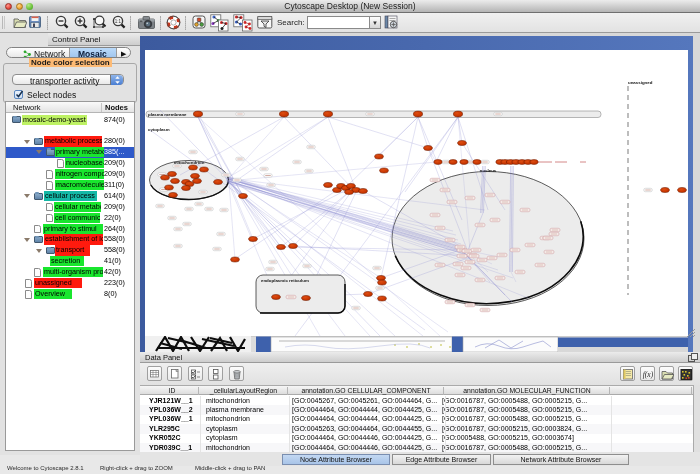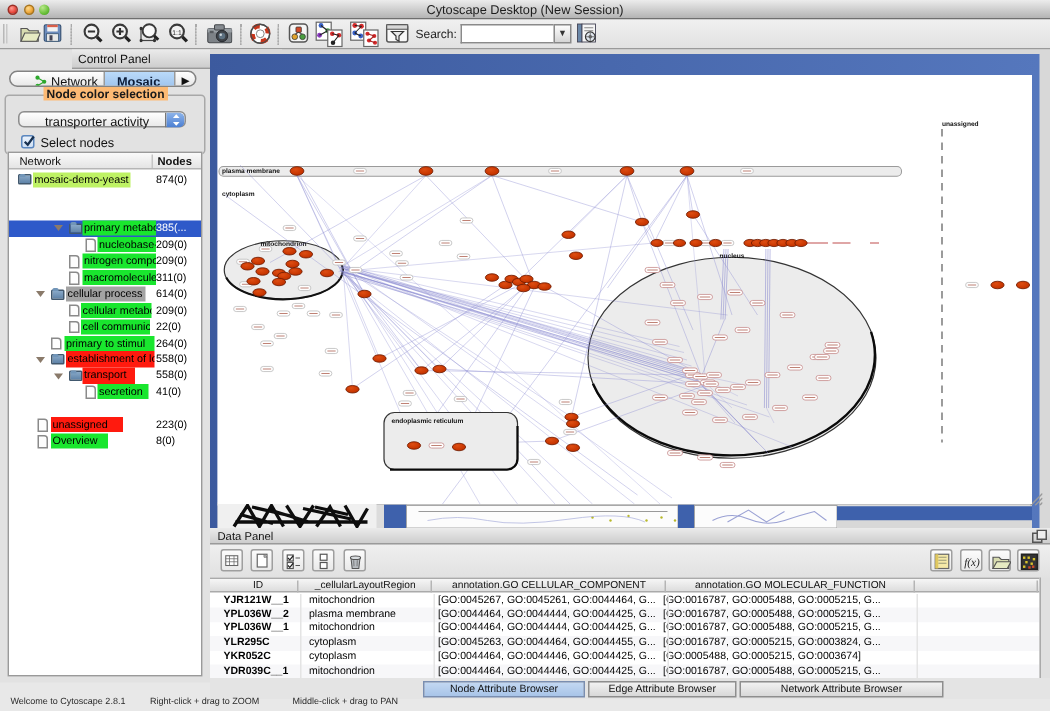--- a/index.html
+++ b/index.html
@@ -235,20 +235,26 @@
     <div id="treehdr">
           <div class="h1">Network</div>
           <div class="vs"></div>
           <div class="h2">Nodes</div>
         </div>
     <div class="trow" style="top:12.2px">
           <div class="folder" style="left:6px"></div>
           <div class="hl" style="left:16px;width:65px;background:#bef264;padding-left:1px">mosaic-demo-yeast</div>
           <div class="val" style="">874(0)</div>
         </div>
+        <div class="trow" style="top:34.0px">
+          <div class="arr" style="left:18px"></div>
+          <div class="folder" style="left:28px"></div>
+          <div class="hl" style="left:38px;width:58px;background:#ff1a0e;padding-left:1px">metabolic process</div>
+          <div class="val" style="">280(0)</div>
+        </div>
         <div class="trow selrow" style="top:44.900000000000006px">
           <div class="arr" style="left:30px"></div>
           <div class="folder" style="left:40px"></div>
           <div class="hl" style="left:49px;width:49px;background:#19e62e;padding-left:1px">primary metabo</div>
           <div class="val" style="color:#fff;">385(...</div>
         </div>
         <div class="trow" style="top:55.8px">
           <div class="doc" style="left:51px"></div>
           <div class="hl" style="left:59px;width:39px;background:#19e62e;padding-left:1px">nucleobase-</div>
           <div class="val" style="">209(0)</div>
@@ -259,21 +265,21 @@
           <div class="val" style="">209(0)</div>
         </div>
         <div class="trow" style="top:77.60000000000001px">
           <div class="doc" style="left:40px"></div>
           <div class="hl" style="left:49px;width:49px;background:#19e62e;padding-left:1px">macromolecule</div>
           <div class="val" style="">311(0)</div>
         </div>
         <div class="trow" style="top:88.5px">
           <div class="arr" style="left:18px"></div>
           <div class="folder" style="left:28px"></div>
-          <div class="hl" style="left:38px;width:53px;background:#a3a3a3;padding-left:1px">cellular process</div>
+          <div class="hl" style="left:38px;width:53px;background:#14b8a6;padding-left:1px">cellular process</div>
           <div class="val" style="">614(0)</div>
         </div>
         <div class="trow" style="top:99.4px">
           <div class="doc" style="left:40px"></div>
           <div class="hl" style="left:48px;width:47px;background:#19e62e;padding-left:1px">cellular metabo</div>
           <div class="val" style="">209(0)</div>
         </div>
         <div class="trow" style="top:110.30000000000001px">
           <div class="doc" style="left:40px"></div>
           <div class="hl" style="left:48px;width:46px;background:#19e62e;padding-left:1px">cell communicat</div>
@@ -291,22 +297,27 @@
           <div class="val" style="">558(0)</div>
         </div>
         <div class="trow" style="top:143.0px">
           <div class="arr" style="left:30px"></div>
           <div class="folder" style="left:40px"></div>
           <div class="hl" style="left:49px;width:35px;background:#ff1a0e;padding-left:1px">transport</div>
           <div class="val" style="">558(0)</div>
         </div>
         <div class="trow" style="top:153.9px">
           <div class="doc" style="left:51px"></div>
-          <div class="hl" style="left:59px;width:34px;background:#19e62e;padding-left:1px">secretion</div>
+          <div class="hl" style="left:44px;width:34px;background:#19e62e;padding-left:1px">secretion</div>
           <div class="val" style="">41(0)</div>
+        </div>
+        <div class="trow" style="top:164.79999999999998px">
+          <div class="doc" style="left:28px"></div>
+          <div class="hl" style="left:37px;width:60px;background:#19e62e;padding-left:1px">multi-organism pro</div>
+          <div class="val" style="">42(0)</div>
         </div>
         <div class="trow" style="top:175.7px">
           <div class="doc" style="left:19px"></div>
           <div class="hl" style="left:28px;width:48px;background:#ff1a0e;padding-left:1px">unassigned</div>
           <div class="val" style="">223(0)</div>
         </div>
         <div class="trow" style="top:186.6px">
           <div class="doc" style="left:19px"></div>
           <div class="hl" style="left:28px;width:38px;background:#19e62e;padding-left:1px">Overview</div>
           <div class="val" style="">8(0)</div>

